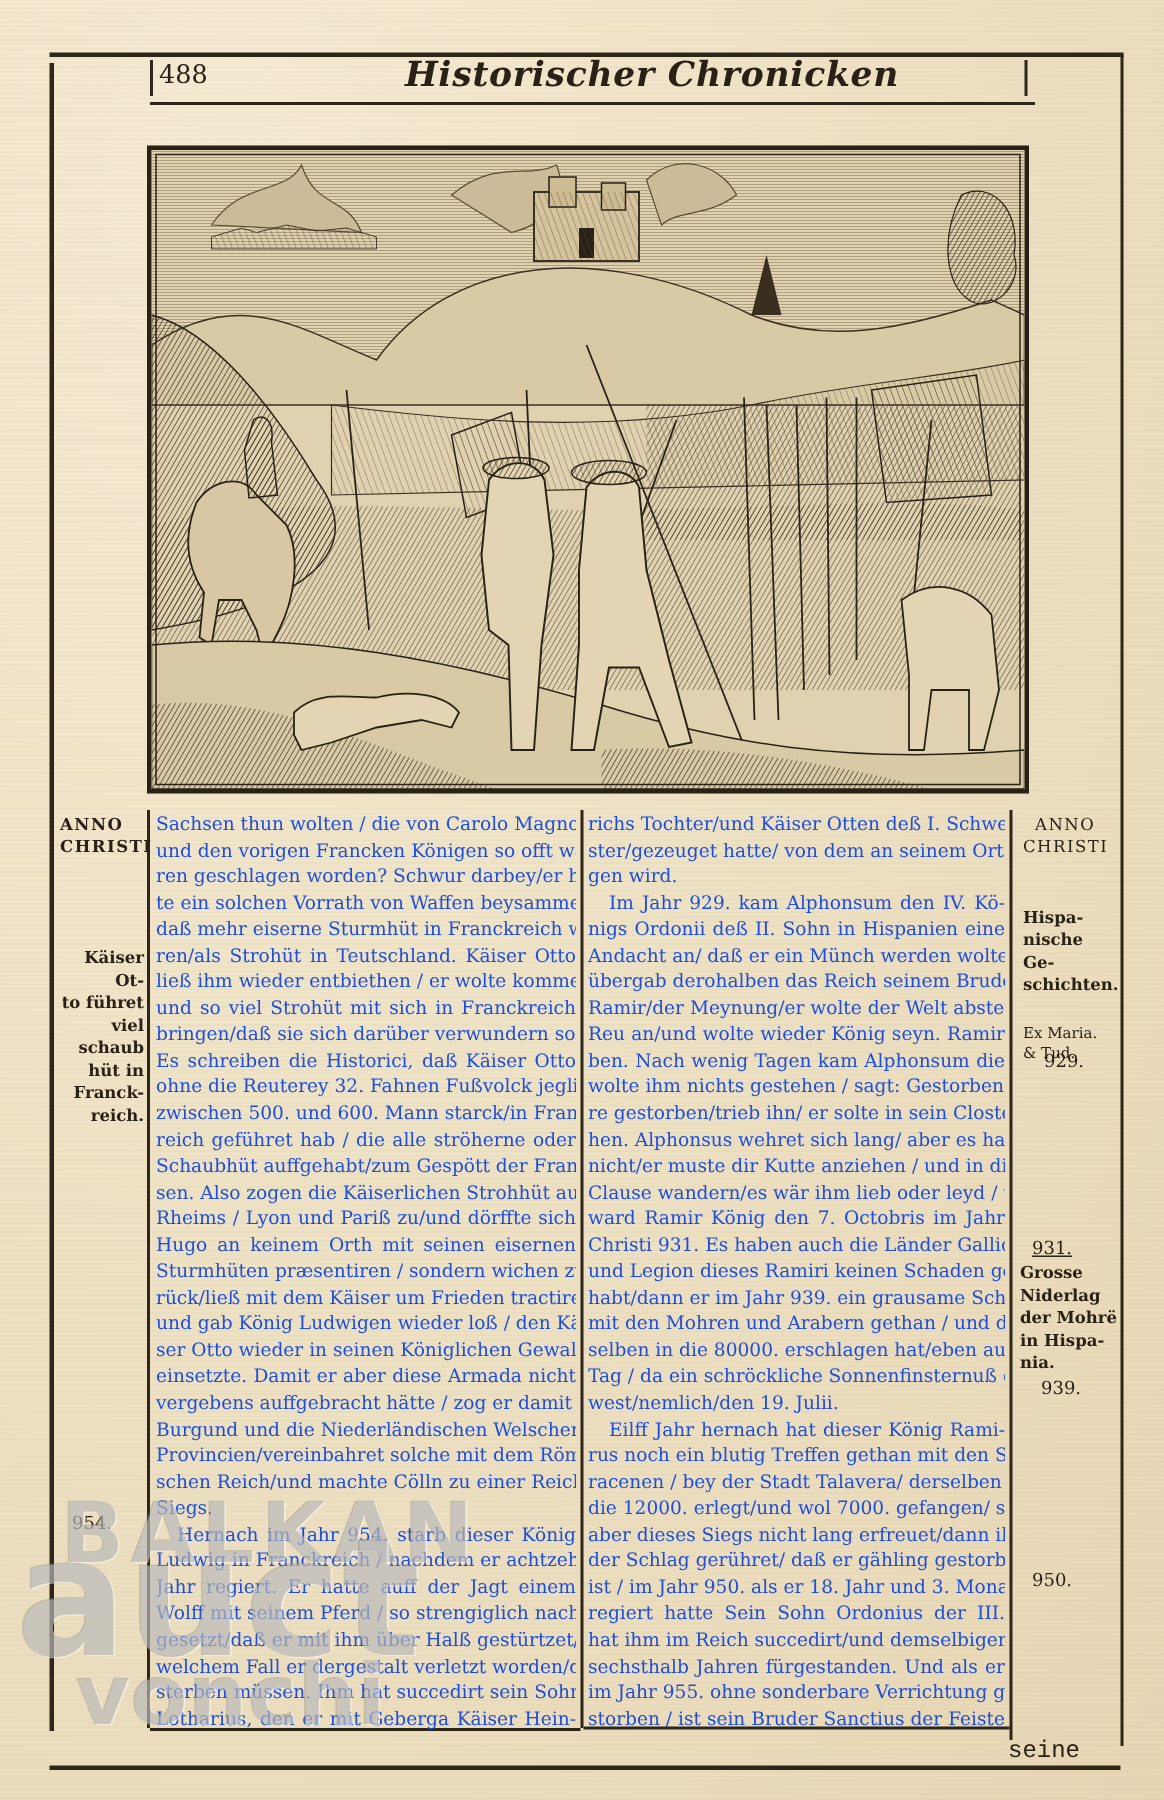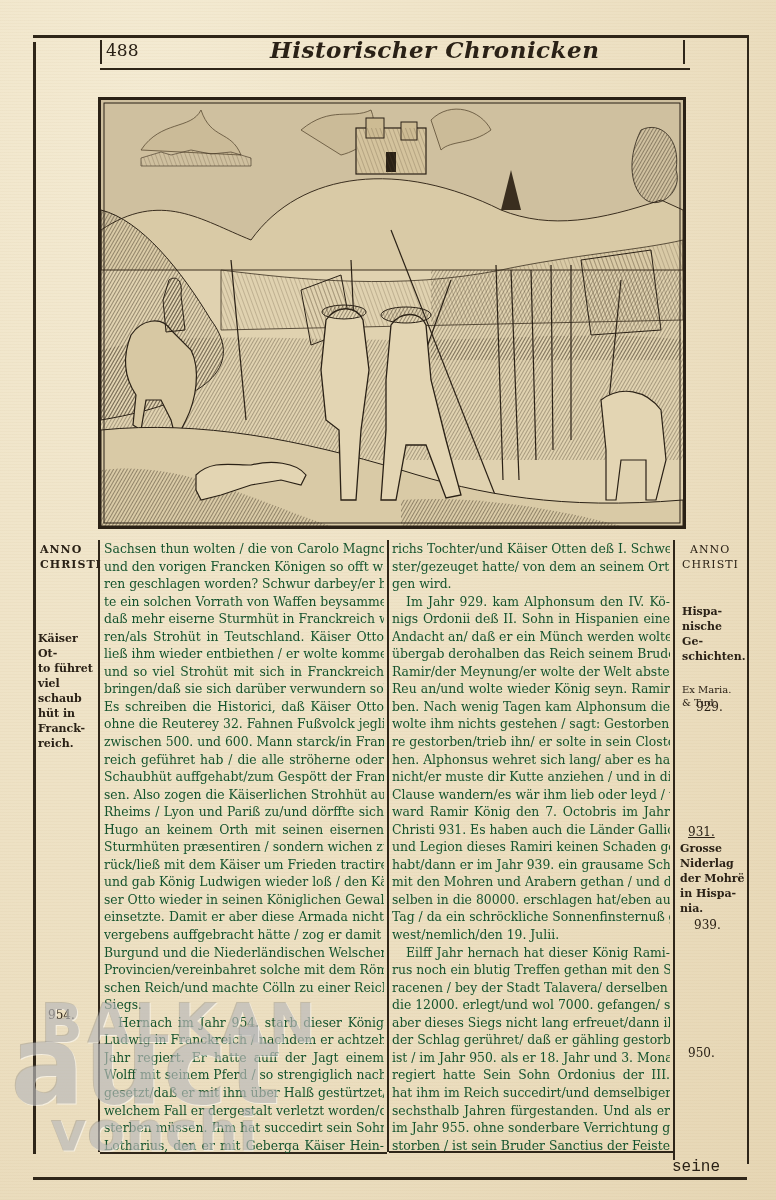--- a/index.html
+++ b/index.html
@@ -23,21 +23,21 @@
   .running-title { position: absolute; left: 270px; top: 36px; font-size: 23px; font-weight: bold; font-style: italic; font-family: "DejaVu Serif", serif; letter-spacing: 0.5px; }
 
   .engraving {
     position: absolute; left: 98px; top: 97px; width: 588px; height: 432px;
     border: 3px solid #2a2116; box-sizing: border-box; overflow: hidden;
     background: #d7c7a3;
   }
   .engraving svg { display: block; width: 100%; height: 100%; }
 
   .col-rule { position: absolute; background: #2f2619; }
-  .col { position: absolute; font-family: "DejaVu Serif", serif; font-size: 12.4px; line-height: 17.55px; text-align: justify; color: #14532d; }
+  .col { position: absolute; font-family: "DejaVu Serif", serif; font-size: 12.4px; line-height: 17.55px; text-align: justify; color: #1d4ed8; }
   .col .line { display: block; white-space: nowrap; overflow: hidden; text-align-last: justify; text-align: justify; }
   .col .line.last { text-align-last: left; }
   .col .indent { padding-left: 14px; }
 
   .margin-head { position: absolute; font-family: "DejaVu Serif", serif; font-size: 11px; font-weight: bold; letter-spacing: 1px; line-height: 15px; }
   .margin-note { position: absolute; font-family: "DejaVu Serif", serif; font-size: 11px; line-height: 15px; font-weight: bold; }
   .margin-note.small { font-weight: normal; font-size: 10px; line-height: 13px; margin-top: 31px; }
   .margin-year { position: absolute; font-family: "DejaVu Serif", serif; font-size: 12px; }
 
   .catchword { position: absolute; left: 672px; top: 1158px; font-size: 16px; font-family: Liberation Mono, monospace; }
@@ -141,21 +141,21 @@
 <div class="col-rule" style="left:98px; top:540px; width:2px; height:612px;"></div>
 <div class="col-rule" style="left:387px; top:540px; width:2px; height:612px;"></div>
 <div class="col-rule" style="left:673px; top:540px; width:2px; height:620px;"></div>
 <div class="col-rule" style="left:100px; top:1152px; width:287px; height:2px;"></div>
 <div class="col-rule" style="left:389px; top:1151px; width:284px; height:2px;"></div>
 
 <div class="margin-head" style="left:40px; top:542px;">
   <div>ANNO</div>
   <div>CHRISTI</div>
 </div>
-<div class="margin-note" style="left:38px; top:631px; width:58px;">
+<div class="margin-note" style="left:38px; top:631px; width:58px;text-align:right;">
   <div>Käiser Ot-</div>
   <div>to führet</div>
   <div>viel schaub</div>
   <div>hüt in</div>
   <div>Franck-</div>
   <div>reich.</div>
 </div>
 <div class="margin-year" style="left:48px; top:1008px;">954.</div>
 
 <div class="col" style="left:104px; top:540px; width:280px;">

